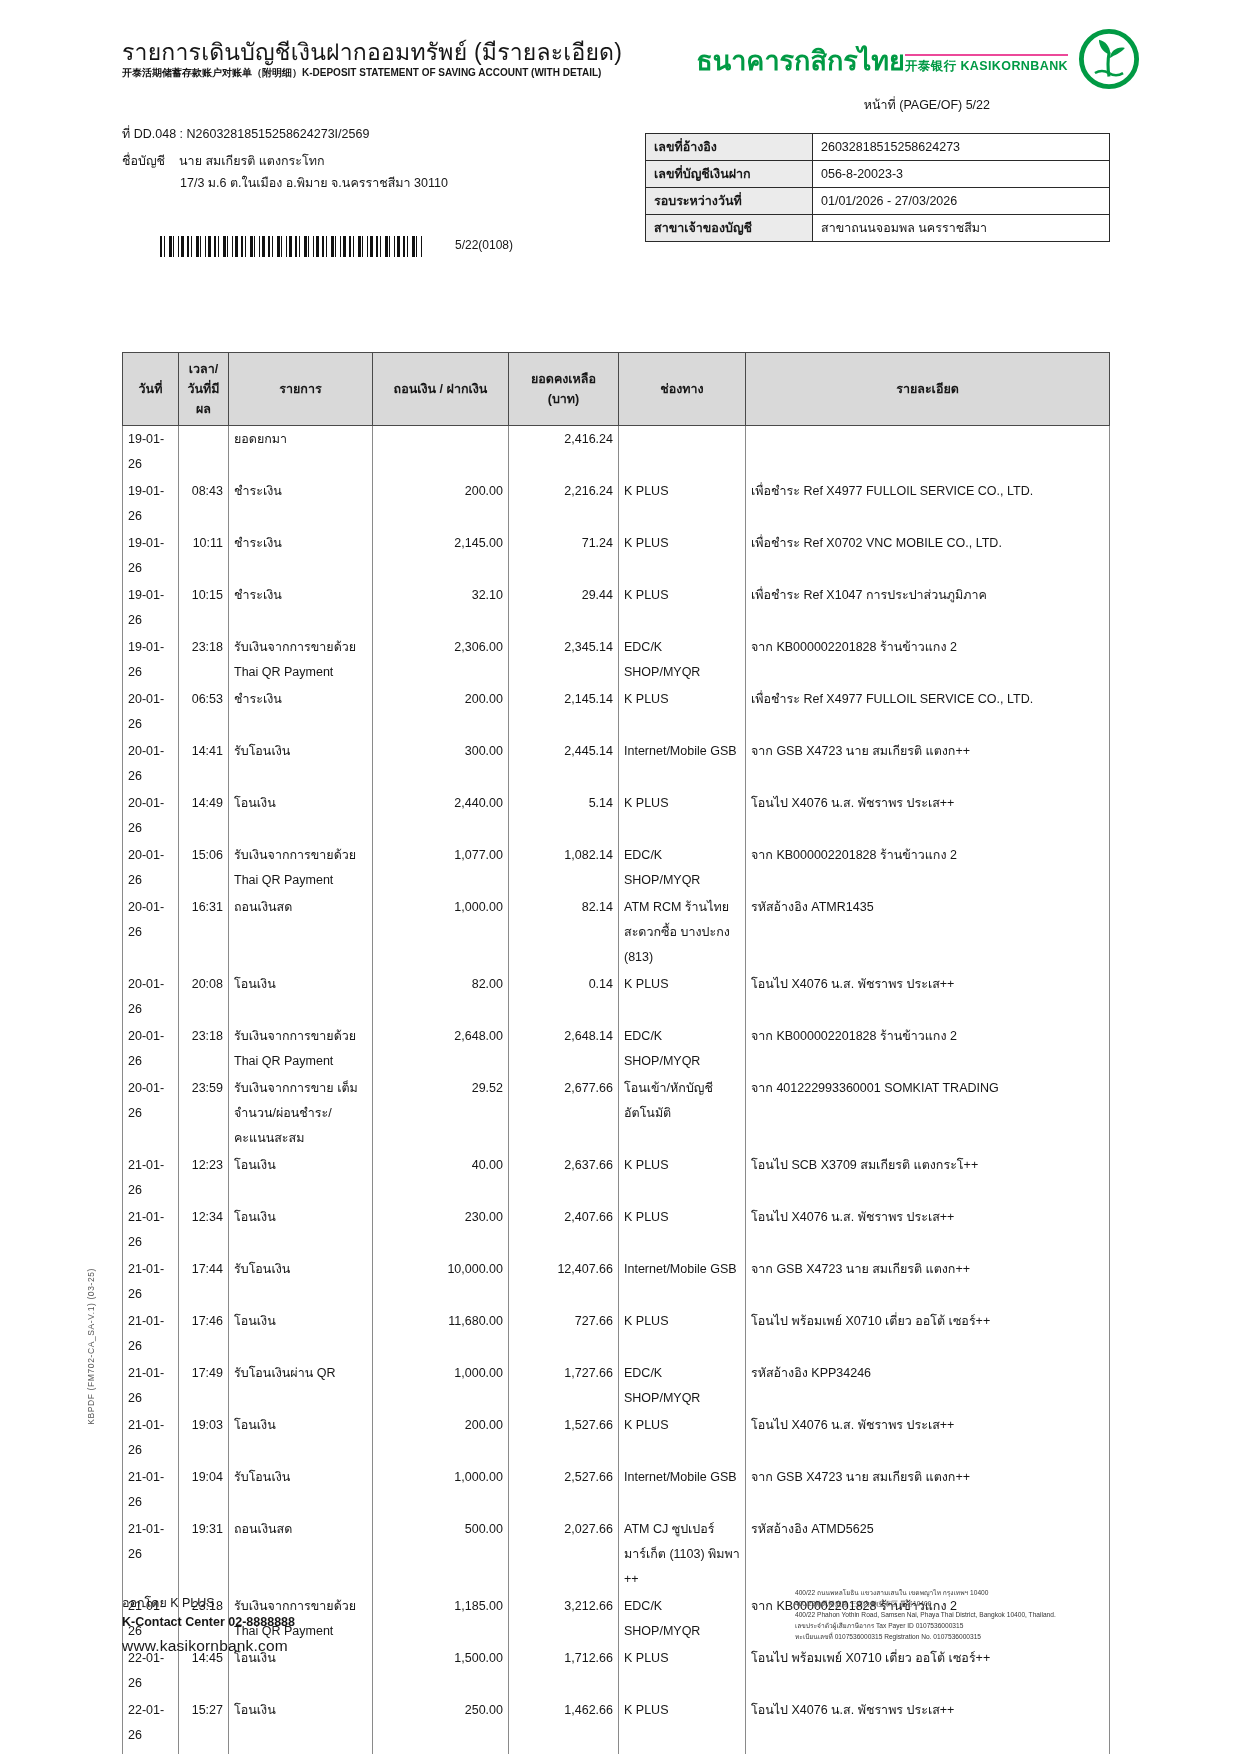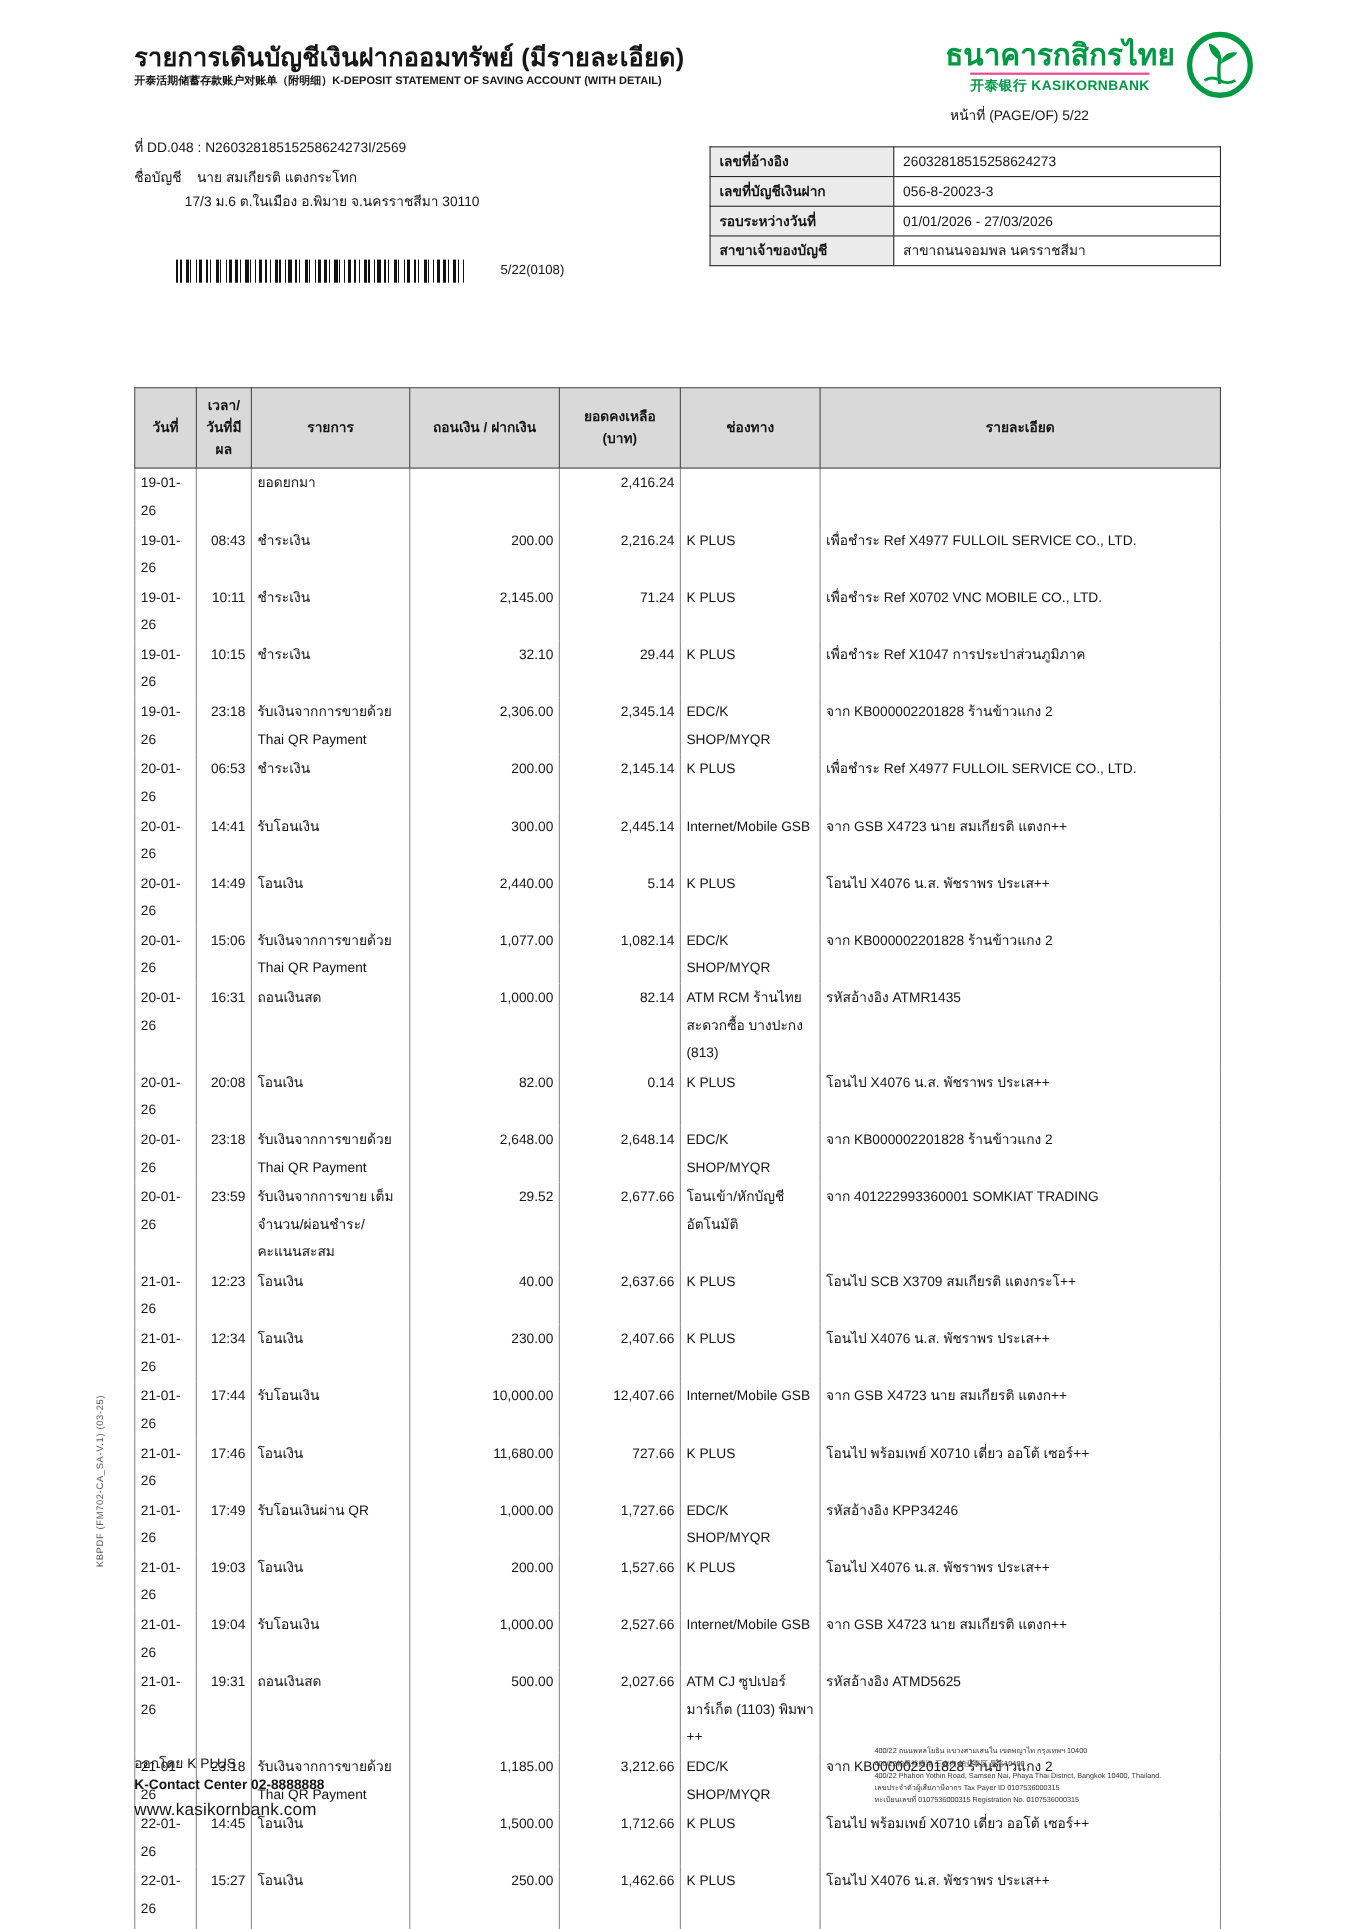--- a/index.html
+++ b/index.html
@@ -4,33 +4,33 @@
 <style>
   html,body{margin:0;padding:0;}
   body{
     width:1239px;height:1754px;position:relative;background:#ffffff;
     color:#161616;font-family:"Liberation Sans","DejaVu Sans",sans-serif;
     -webkit-font-smoothing:antialiased;
   }
   .abs{position:absolute;}
 
   
-  .doc-title{left:122px;top:34px;font-size:23px;font-weight:bold;letter-spacing:0.2px;}
+  .doc-title{left:122px;top:34px;font-size:23px;font-weight:normal;letter-spacing:0.2px;}
   .doc-subtitle{left:122px;top:66px;font-size:10px;font-weight:bold;}
   .logo-block{top:28px;right:99px;display:flex;align-items:center;gap:10px;}
-  .logo-text{display:flex;flex-direction:column;align-items:center;}
+  .logo-text{display:flex;flex-direction:row;align-items:flex-end;}
   .bank-th{color:#019a44;font-size:27px;font-weight:bold;line-height:1.05;}
   .bank-sub{color:#019a44;font-size:12.5px;font-weight:bold;border-top:2px solid #ec4899;
             margin-top:2px;padding-top:2px;letter-spacing:0.4px;white-space:nowrap;}
   .page-label{top:95px;right:249px;font-size:12.5px;}
 
   .doc-no{left:122px;top:124px;font-size:12.5px;}
   .acct-name{left:122px;top:151px;font-size:12.5px;}
   .acct-name .lbl{margin-right:14px;}
-  .acct-addr{left:168px;top:173px;font-size:12.5px;}
+  .acct-addr{left:180px;top:173px;font-size:12.5px;}
 
   
   .info-box{left:645px;top:133px;width:465px;border-collapse:collapse;}
   .info-box td{border:1px solid #2a2a2a;font-size:12.5px;padding:3px 8px;height:18px;}
   .info-box td.lbl{background:#ebebeb;width:150px;font-weight:bold;}
 
   
   .barcode{left:160px;top:236px;width:262px;height:21px;
     background:repeating-linear-gradient(90deg,
       #111 0 2px,#fff 2px 4px,#111 4px 5px,#fff 5px 9px,#111 9px 12px,#fff 12px 13px,

